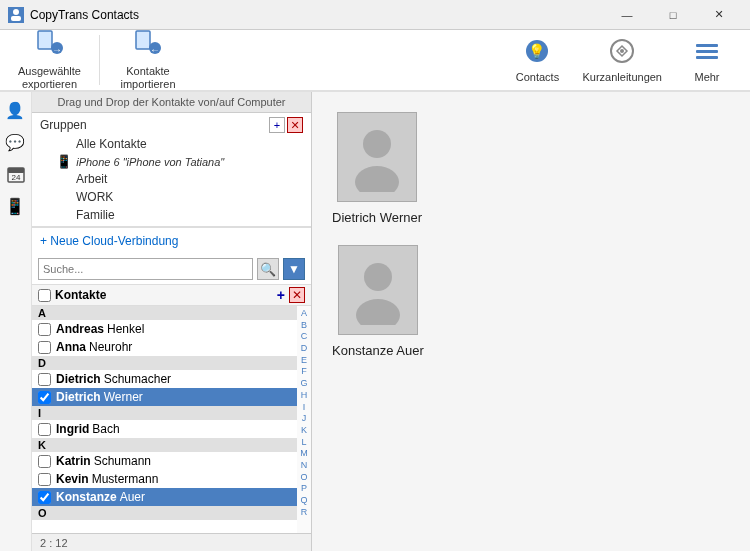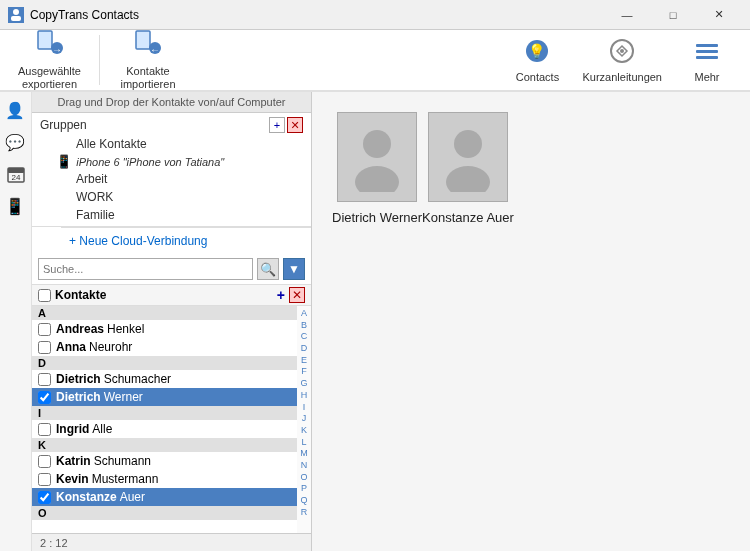--- a/index.html
+++ b/index.html
@@ -138,21 +138,20 @@
       display: flex; align-items: center; padding: 1px 8px 1px 24px;
       font-size: 11px; color: #333; gap: 4px;
     }
     .phone-icon { font-size: 13px; color: #555; }
 
     .cloud-btn {
       padding: 6px 8px;
       display: flex; align-items: center; gap: 4px;
       font-size: 12px; color: #0066cc; cursor: pointer;
       border-top: 1px solid #ddd;
-      margin-left: 29px;
     }
 
     
     .search-area {
       padding: 4px 6px;
       display: flex; gap: 4px;
       border-bottom: 1px solid #ddd;
     }
     .search-input {
       flex: 1; height: 22px; border: 1px solid #aaa;
@@ -250,21 +249,22 @@
     .content-area {
       flex: 1;
       background: #f5f5f5;
       display: flex;
       flex-direction: column;
     }
 
     .contact-cards {
       flex: 1;
       display: flex;
-      flex-direction: row;
+      flex-direction: column;
+      gap: 20px;
       padding: 20px;
       align-items: flex-start;
     }
 
     .contact-card {
       display: flex;
       flex-direction: column;
       align-items: center;
       gap: 8px;
     }
@@ -456,21 +456,21 @@
             </div>
             <div class="contact-row selected">
               <input type="checkbox" checked="" style="">
               <span class="contact-name-first">Dietrich</span>
               <span class="contact-name-last">Werner</span>
             </div>
             <div class="contact-section-header">I</div>
             <div class="contact-row">
               <input type="checkbox" style="">
               <span class="contact-name-first">Ingrid</span>
-              <span class="contact-name-last">Alle</span>
+              <span class="contact-name-last">Bach</span>
             </div>
             <div class="contact-section-header">K</div>
             <div class="contact-row">
               <input type="checkbox" style="">
               <span class="contact-name-first">Katrin</span>
               <span class="contact-name-last">Schumann</span>
             </div>
             <div class="contact-row">
               <input type="checkbox" style="">
               <span class="contact-name-first">Kevin</span>

